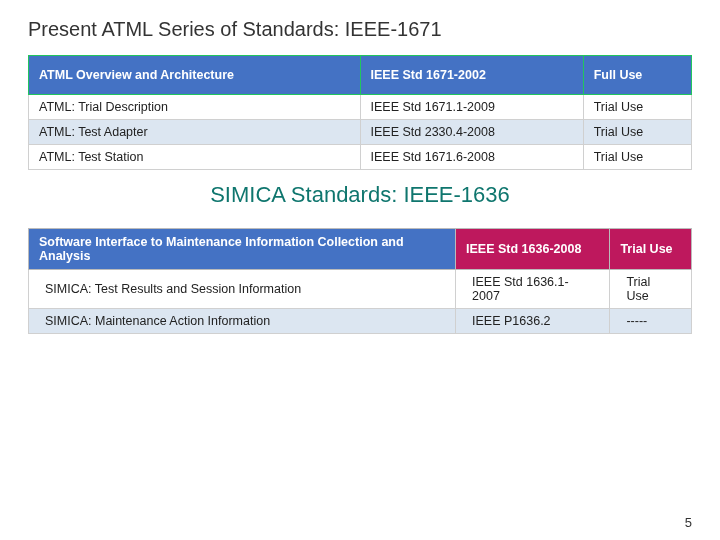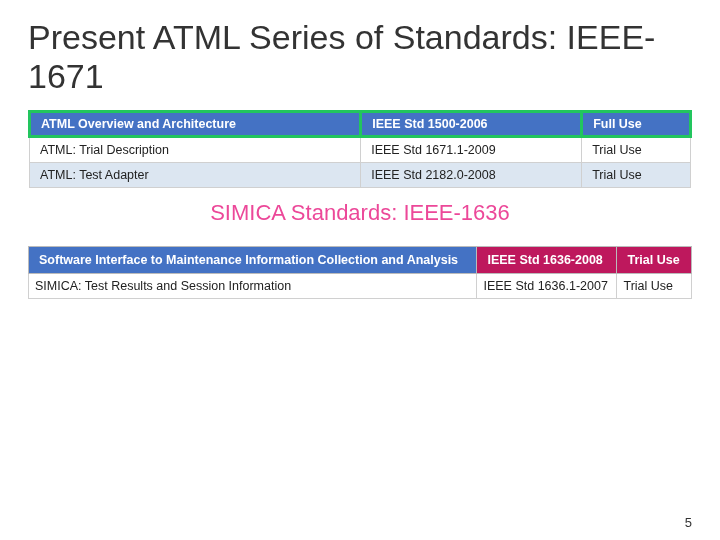--- a/index.html
+++ b/index.html
@@ -12,61 +12,61 @@
       color: #222;
       overflow: hidden;
       position: relative;
     }
 
     .page-container {
       padding: 18px 28px 18px 28px;
     }
 
     .page-title {
-      font-size: 34px;
+      font-size: 20px;
       font-weight: 400;
       color: #333;
       margin-bottom: 14px;
     }
 
     
     .table-section {
       width: 100%;
       border-collapse: collapse;
       margin-bottom: 10px;
     }
 
     .table-section thead tr th {
       background-color: #4472C4;
       color: #fff;
       font-weight: 600;
-      padding: 4px 10px;
+      padding: 12px 10px;
       text-align: left;
-      border: 3px solid #22c55e;
+      border: 1px solid #22c55e;
       font-size: 12.5px;
     }
 
     .table-section tbody tr td {
       padding: 5px 10px;
       border: 1px solid #d0d0d0;
       font-size: 12.5px;
       vertical-align: middle;
     }
 
     .table-section tbody tr:nth-child(even) td {
       background-color: #dce6f1;
     }
     .table-section tbody tr:nth-child(odd) td {
       background-color: #fff;
     }
 
     .section-heading {
       font-size: 22px;
       font-weight: 400;
-      color: #ec4899;
+      color: #0f766e;
       text-align: center;
       margin: 12px 0 10px 0;
     }
 
     
     .simica-table {
       width: 100%;
       border-collapse: collapse;
       margin-top: 20px;
     }
@@ -75,21 +75,21 @@
       background-color: #be185d;
       color: #fff;
       font-weight: 600;
       padding: 6px 10px;
       text-align: left;
       border: 1px solid #bbb;
       font-size: 12.5px;
     }
 
     .simica-table tbody tr td {
-      padding: 5px 6px;
+      padding: 5px 16px;
       border: 1px solid #d0d0d0;
       font-size: 12.5px;
       vertical-align: middle;
     }
 
     .simica-table tbody tr:nth-child(even) td {
       background-color: #dce6f1;
     }
     .simica-table tbody tr:nth-child(odd) td {
       background-color: #fff;
@@ -111,33 +111,38 @@
 <body>
 
 <div class="page-container">
 
   <h1 class="page-title">Present ATML Series of Standards: IEEE-1671</h1>
 
   <table class="table-section">
     <thead>
       <tr>
         <th>ATML Overview and Architecture</th>
-        <th>IEEE Std 1500-2006</th>
+        <th>IEEE Std 1671-2002</th>
         <th>Full Use</th>
       </tr>
     </thead>
     <tbody id="atml-tbody">
     <tr>
           <td>ATML: Trial Description</td>
           <td>IEEE Std 1671.1-2009</td>
           <td>Trial Use</td>
         </tr>
         <tr>
           <td>ATML: Test Adapter</td>
-          <td>IEEE Std 2182.0-2008</td>
+          <td>IEEE Std 2330.4-2008</td>
+          <td>Trial Use</td>
+        </tr>
+        <tr>
+          <td>ATML: Test Station</td>
+          <td>IEEE Std 1671.6-2008</td>
           <td>Trial Use</td>
         </tr>
       </tbody>
   </table>
 
   <h2 class="section-heading">SIMICA Standards: IEEE-1636</h2>
 
   <table class="simica-table">
     <thead>
       <tr>
@@ -145,18 +150,23 @@
         <th>IEEE Std 1636-2008</th>
         <th>Trial Use</th>
       </tr>
     </thead>
     <tbody id="simica-tbody">
     <tr>
           <td>SIMICA: Test Results and Session Information</td>
           <td>IEEE Std 1636.1-2007</td>
           <td>Trial Use</td>
         </tr>
+        <tr>
+          <td>SIMICA: Maintenance Action Information</td>
+          <td>IEEE P1636.2</td>
+          <td>-----</td>
+        </tr>
       </tbody>
   </table>
 
 </div>
 
 <div class="page-number">5</div>
 
 </body></html>

